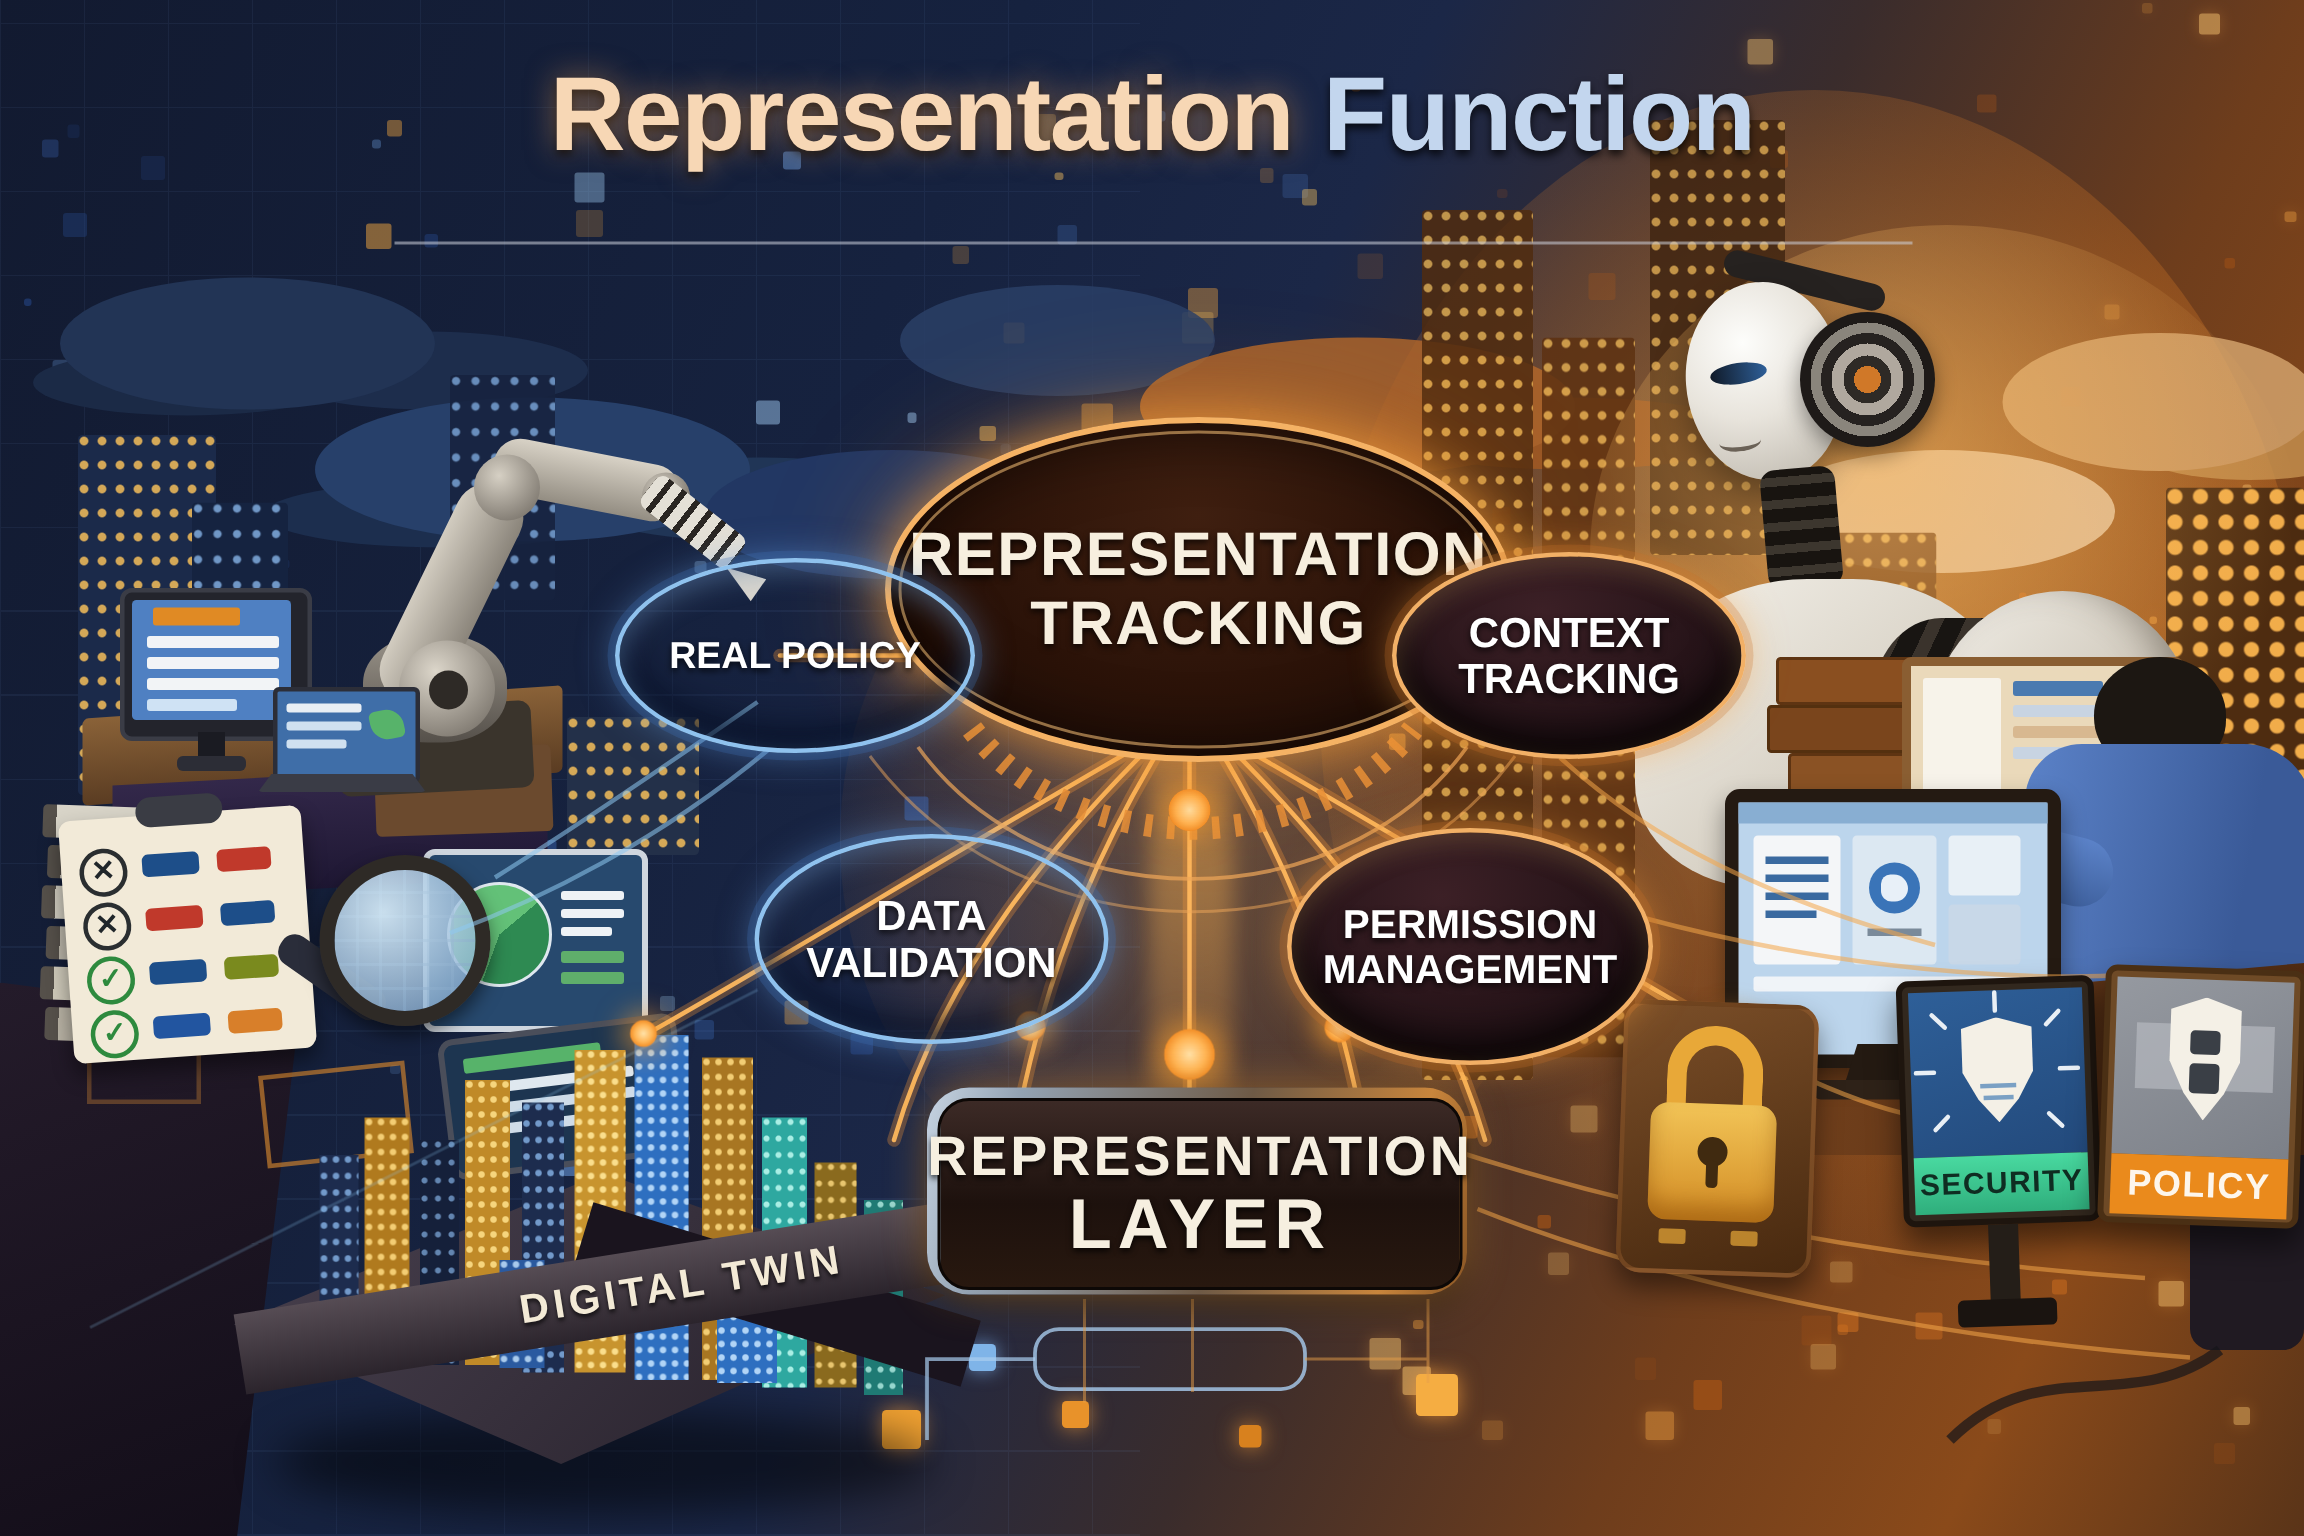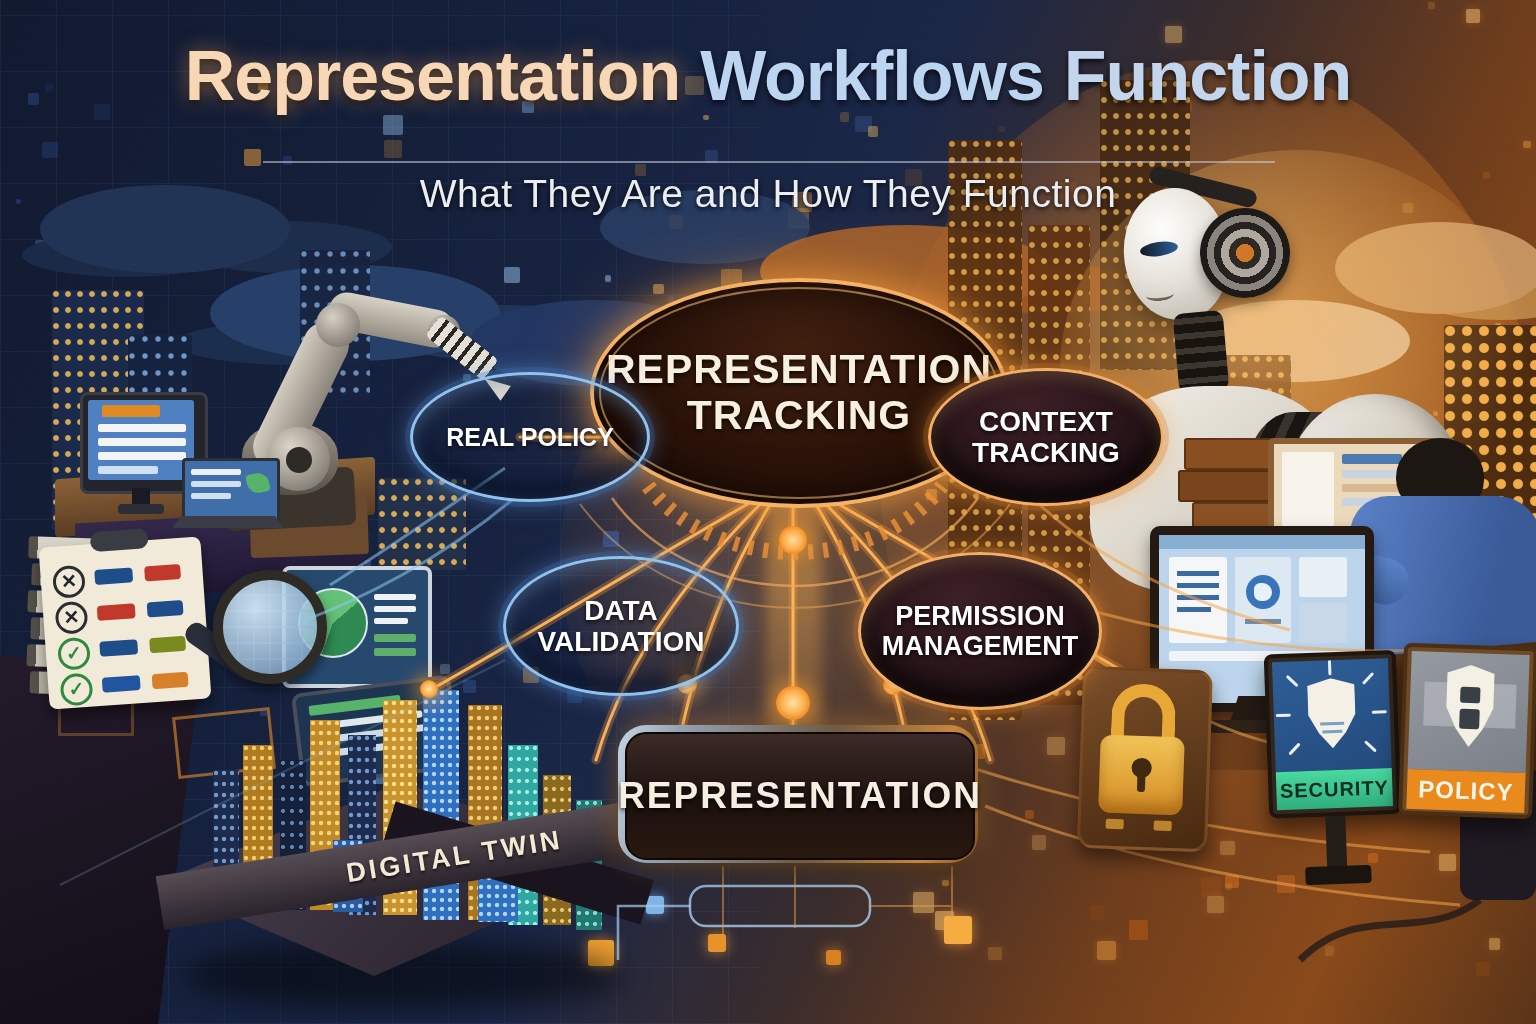--- a/index.html
+++ b/index.html
@@ -553,24 +553,23 @@
     <span class="txt">TRACKING</span>
   </div>
   <div class="oval a oval-dark" style="left:858px;top:552px;width:238px;height:152px;font-size:27px;">
     <span class="txt">PERMISSION</span>
     <span class="txt">MANAGEMENT</span>
   </div>
 
   <div class="a layer-outer">
     <div class="layer-inner">
       <span class="txt" style="font-size:37px;letter-spacing:2px;">REPRESENTATION</span>
+      <span class="txt" style="font-size:47px;letter-spacing:4px;">LAYER</span>
     </div>
   </div>
 
   <div class="a title-row">
     <span class="t1 txt">Representation</span>
-    <span class="t2 txt">Workflows</span>
     <span class="t3 txt">Function</span>
   </div>
   <div class="a divider"></div>
-  <div class="a subtitle txt">What They Are and How They Function</div>
 
 </div>
 
 </body></html>

